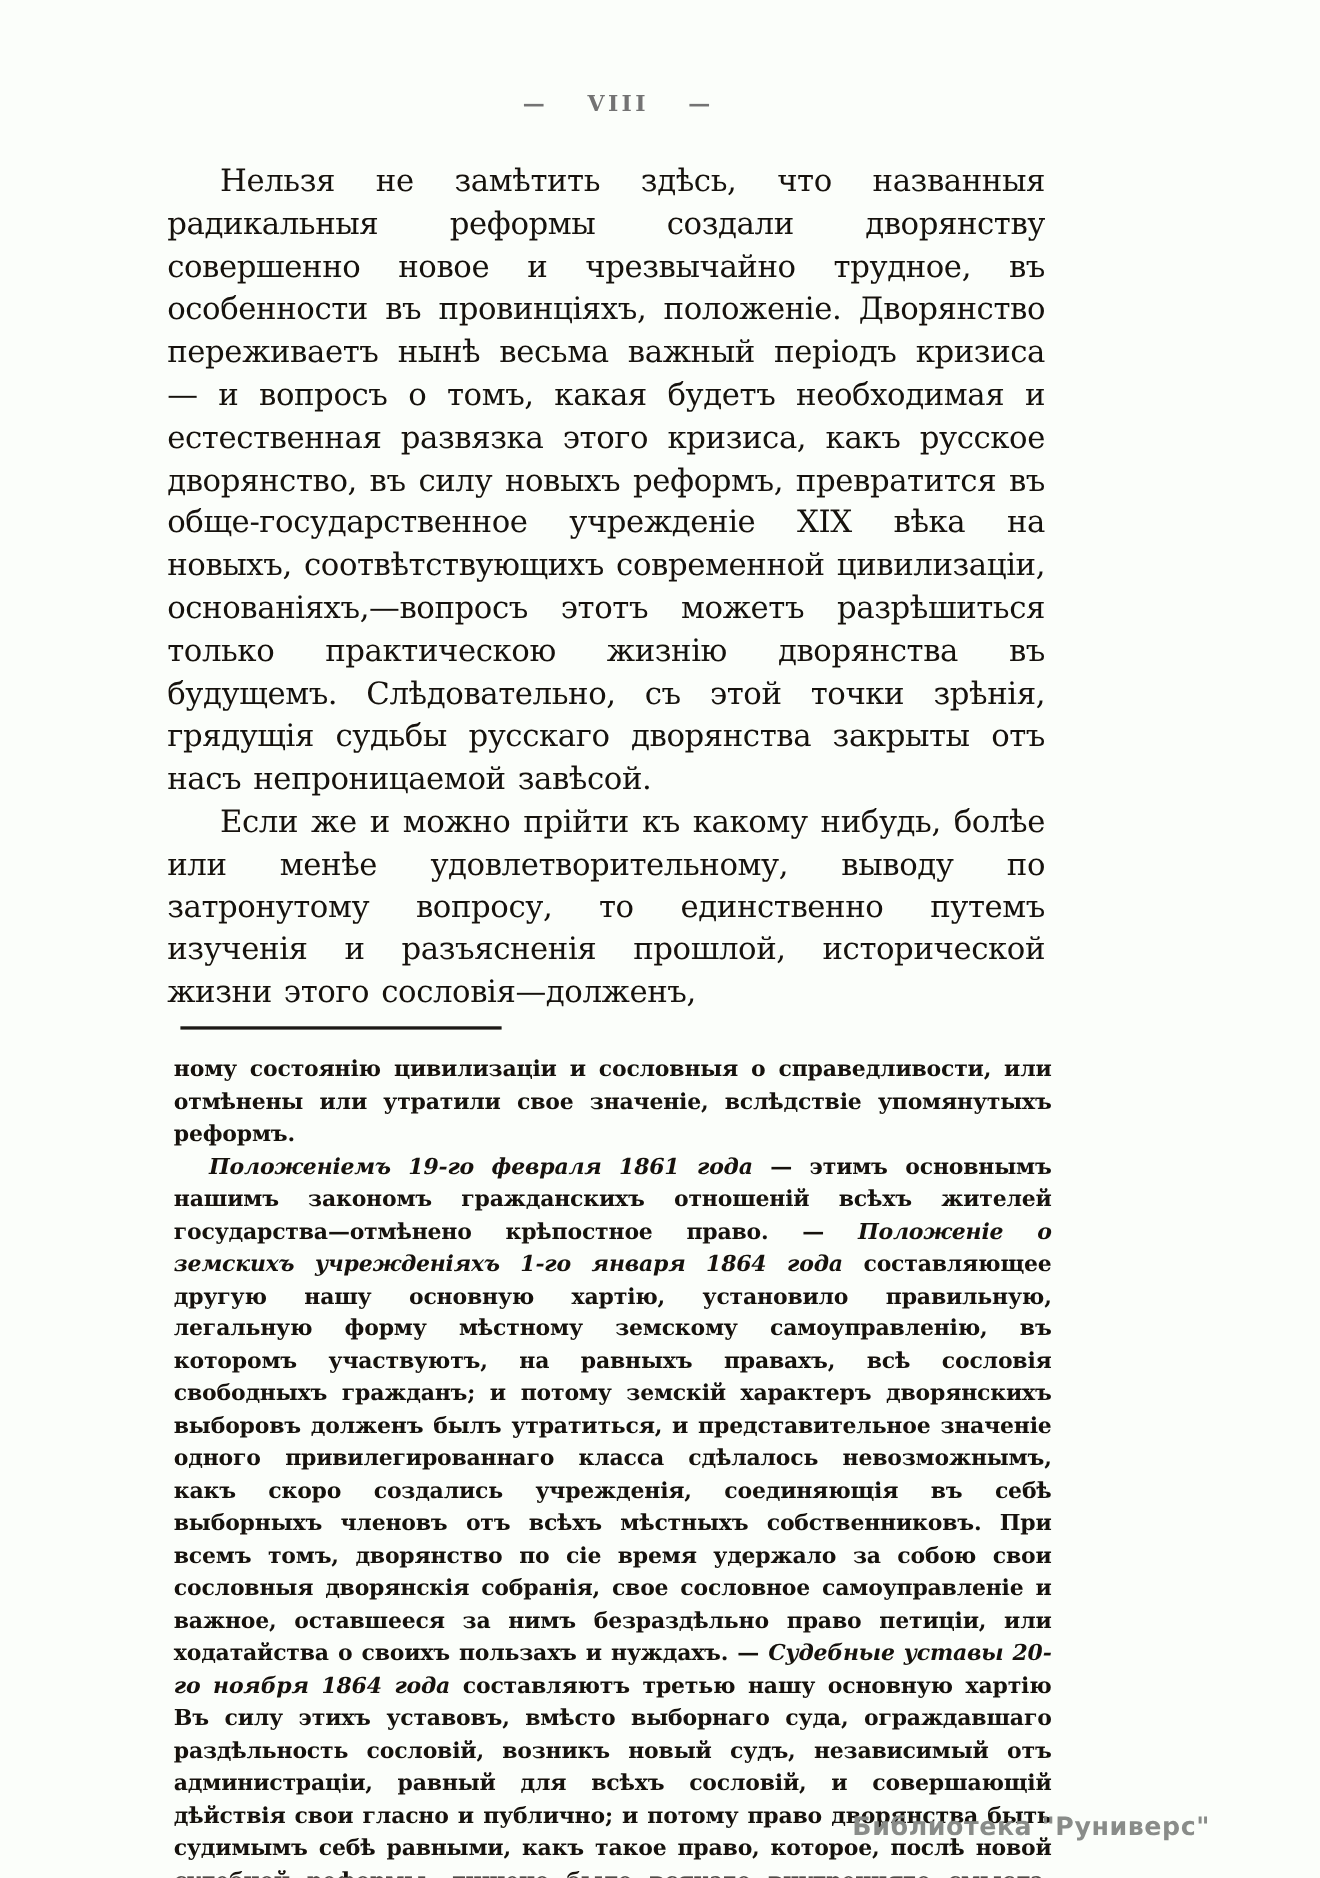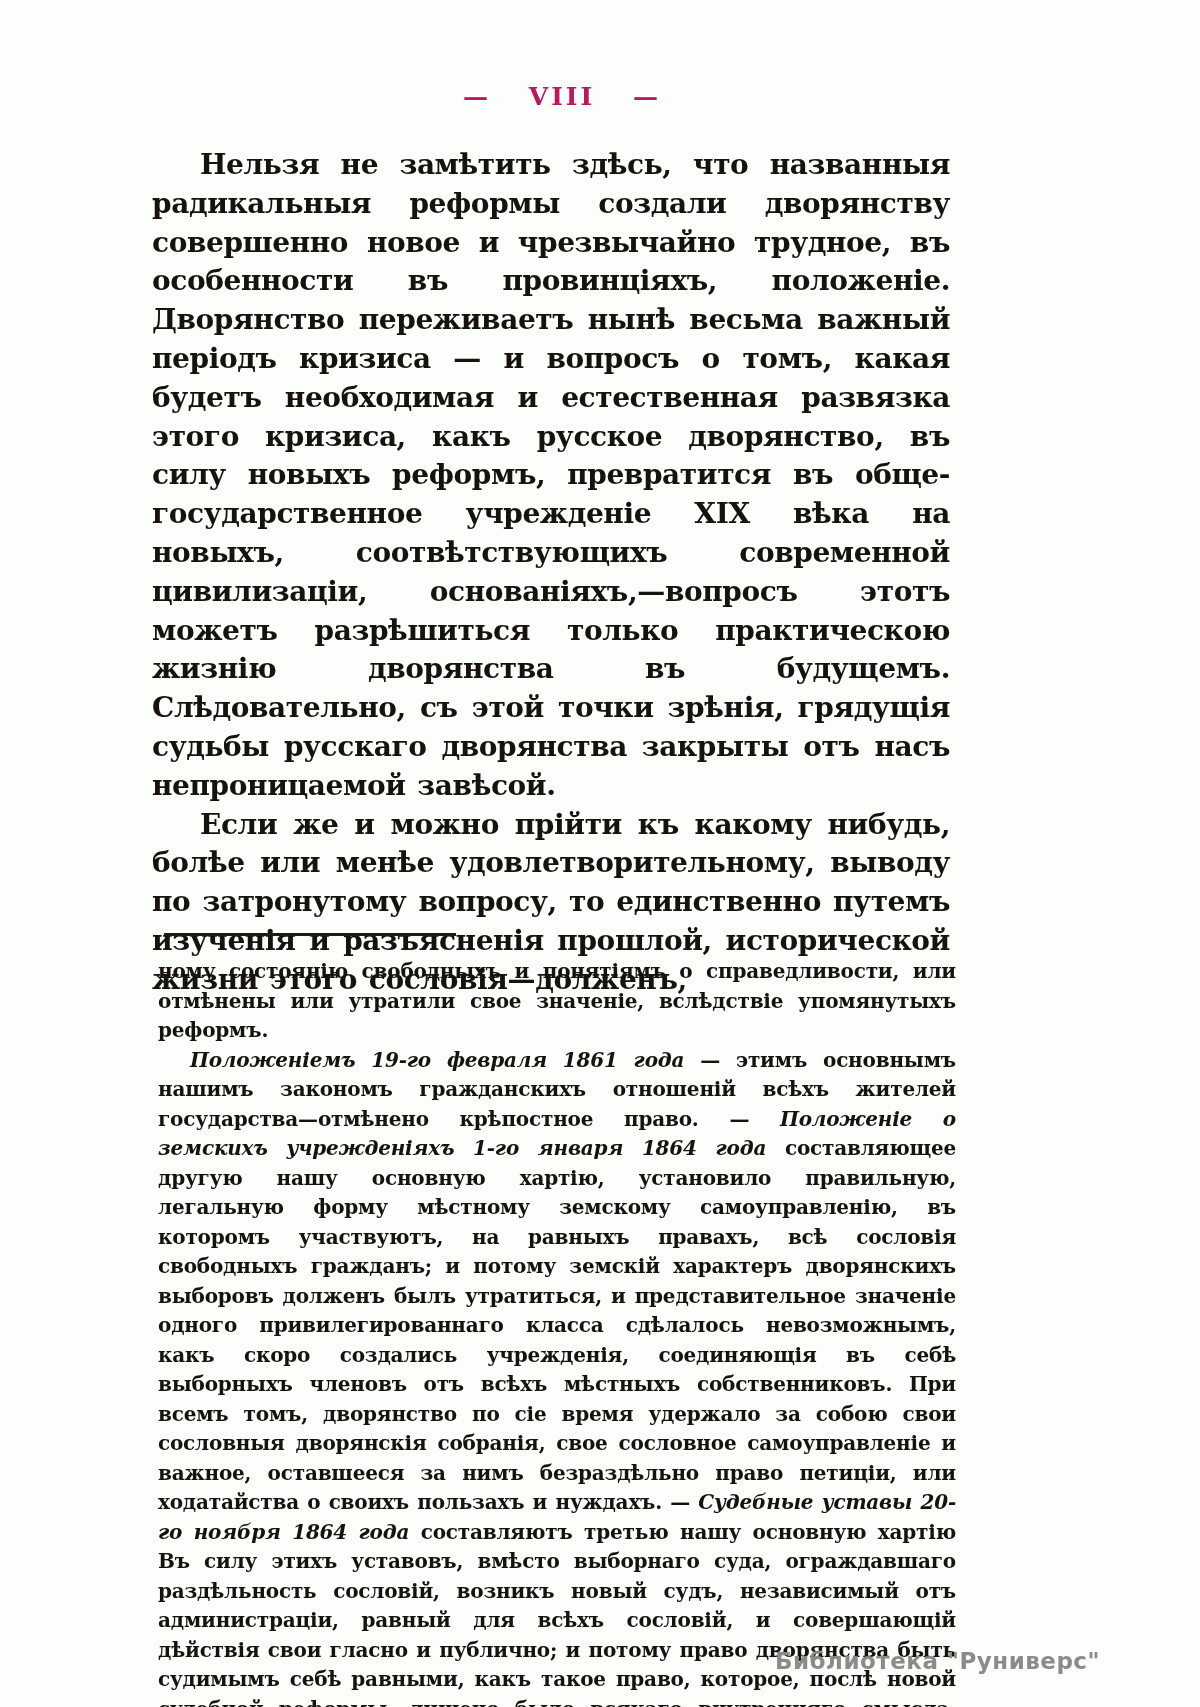--- a/index.html
+++ b/index.html
@@ -14,33 +14,33 @@
     color: #16120d;
     font-family: "DejaVu Serif", serif;
     overflow: hidden;
   }
   .page-header {
     position: absolute;
     top: 82px;
     left: 152px;
     width: 820px;
     text-align: center;
-    font-size: 25px;
+    font-size: 20px;
     font-weight: bold;
     letter-spacing: 3px;
     word-spacing: 26px;
-    color: #be185d;
+    color: #737373;
   }
   .main-text {
     position: absolute;
     top: 146px;
     left: 152px;
     width: 798px;
     font-size: 28px;
-    font-weight: bold;
+    font-weight: normal;
     line-height: 38.8px;
     text-align: justify;
     letter-spacing: -0.4px;
     word-spacing: 2.5px;
   }
   .main-text p {
     margin: 0;
     text-indent: 48px;
   }
   .footnote-rule {
@@ -90,17 +90,17 @@
 <div class="page-header">— VIII —</div>
 
 <div class="main-text">
   <p>Нельзя не замѣтить здѣсь, что названныя радикальныя реформы создали дворянству совершенно новое и чрезвычайно трудное, въ особенности въ провинціяхъ, положеніе. Дворянство переживаетъ нынѣ весьма важный періодъ кризиса — и вопросъ о томъ, какая будетъ необходимая и естественная развязка этого кризиса, какъ русское дворянство, въ силу новыхъ реформъ, превратится въ обще-государственное учрежденіе XIX вѣка на новыхъ, соотвѣтствующихъ современной цивилизаціи, основаніяхъ,—вопросъ этотъ можетъ разрѣшиться только практическою жизнію дворянства въ будущемъ. Слѣдовательно, съ этой точки зрѣнія, грядущія судьбы русскаго дворянства закрыты отъ насъ непроницаемой завѣсой.</p>
   <p>Если же и можно прійти къ какому нибудь, болѣе или менѣе удовлетворительному, выводу по затронутому вопросу, то единственно путемъ изученія и разъясненія прошлой, исторической жизни этого сословія—долженъ,</p>
 </div>
 
 <hr class="footnote-rule">
 
 <div class="footnote">
-  <p>ному состоянію свободныхъ и понятіямъ о справедливости, или отмѣнены или утратили свое значеніе, вслѣдствіе упомянутыхъ реформъ.</p>
+  <p>ному состоянію цивилизаціи и сословныя о справедливости, или отмѣнены или утратили свое значеніе, вслѣдствіе упомянутыхъ реформъ.</p>
   <p class="indent"><i>Положеніемъ 19-го февраля 1861 года</i><span> — этимъ основнымъ нашимъ закономъ гражданскихъ отношеній всѣхъ жителей государства—отмѣнено крѣпостное право. — </span><i>Положеніе о земскихъ учрежденіяхъ 1-го января 1864 года</i><span> составляющее другую нашу основную хартію, установило правильную, легальную форму мѣстному земскому самоуправленію, въ которомъ участвуютъ, на равныхъ правахъ, всѣ сословія свободныхъ гражданъ; и потому земскій характеръ дворянскихъ выборовъ долженъ былъ утратиться, и представительное значеніе одного привилегированнаго класса сдѣлалось невозможнымъ, какъ скоро создались учрежденія, соединяющія въ себѣ выборныхъ членовъ отъ всѣхъ мѣстныхъ собственниковъ. При всемъ томъ, дворянство по сіе время удержало за собою свои сословныя дворянскія собранія, свое сословное самоуправленіе и важное, оставшееся за нимъ безраздѣльно право петиціи, или ходатайства о своихъ пользахъ и нуждахъ. — </span><i>Судебные уставы 20-го ноября 1864 года</i><span> составляютъ третью нашу основную хартію Въ силу этихъ уставовъ, вмѣсто выборнаго суда, ограждавшаго раздѣльность сословій, возникъ новый судъ, независимый отъ администраціи, равный для всѣхъ сословій, и совершающій дѣйствія свои гласно и публично; и потому право дворянства быть судимымъ себѣ равными, какъ такое право, которое, послѣ новой судебной реформы, лишено было всякаго внутренняго смысла, само собою упразднилось.</span></p>
 </div>
 
 <div class="watermark">Библиотека "Руниверс"</div>
 
 </body></html>

